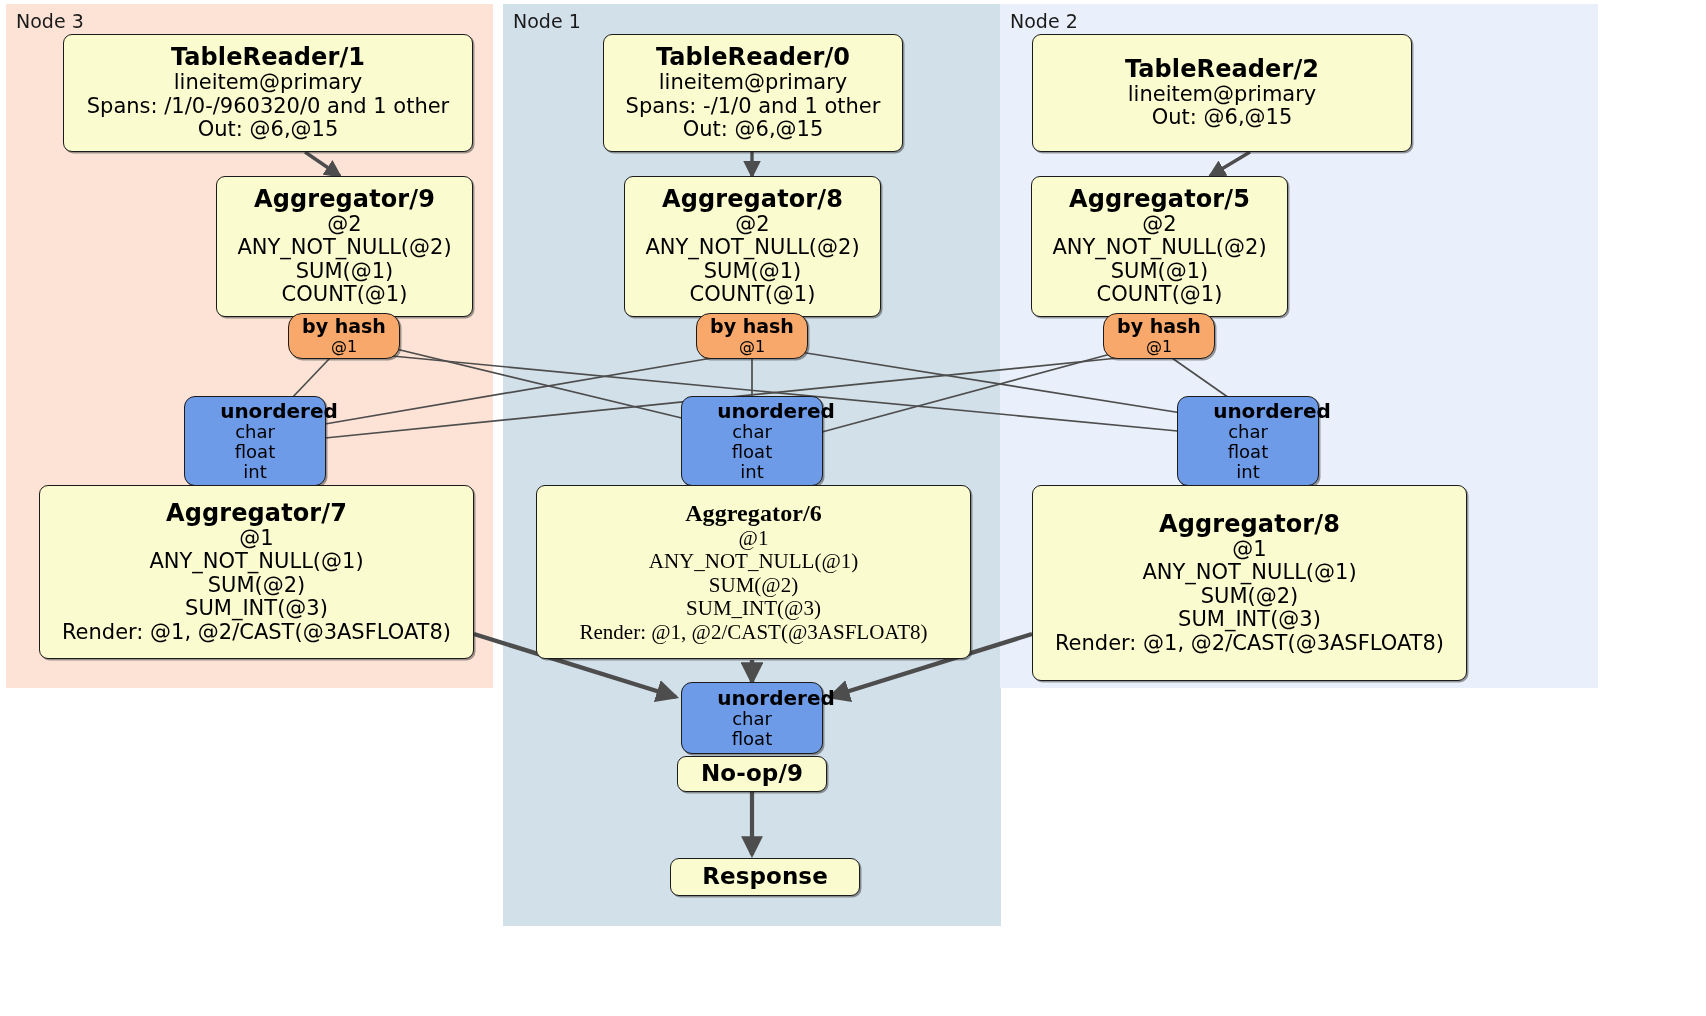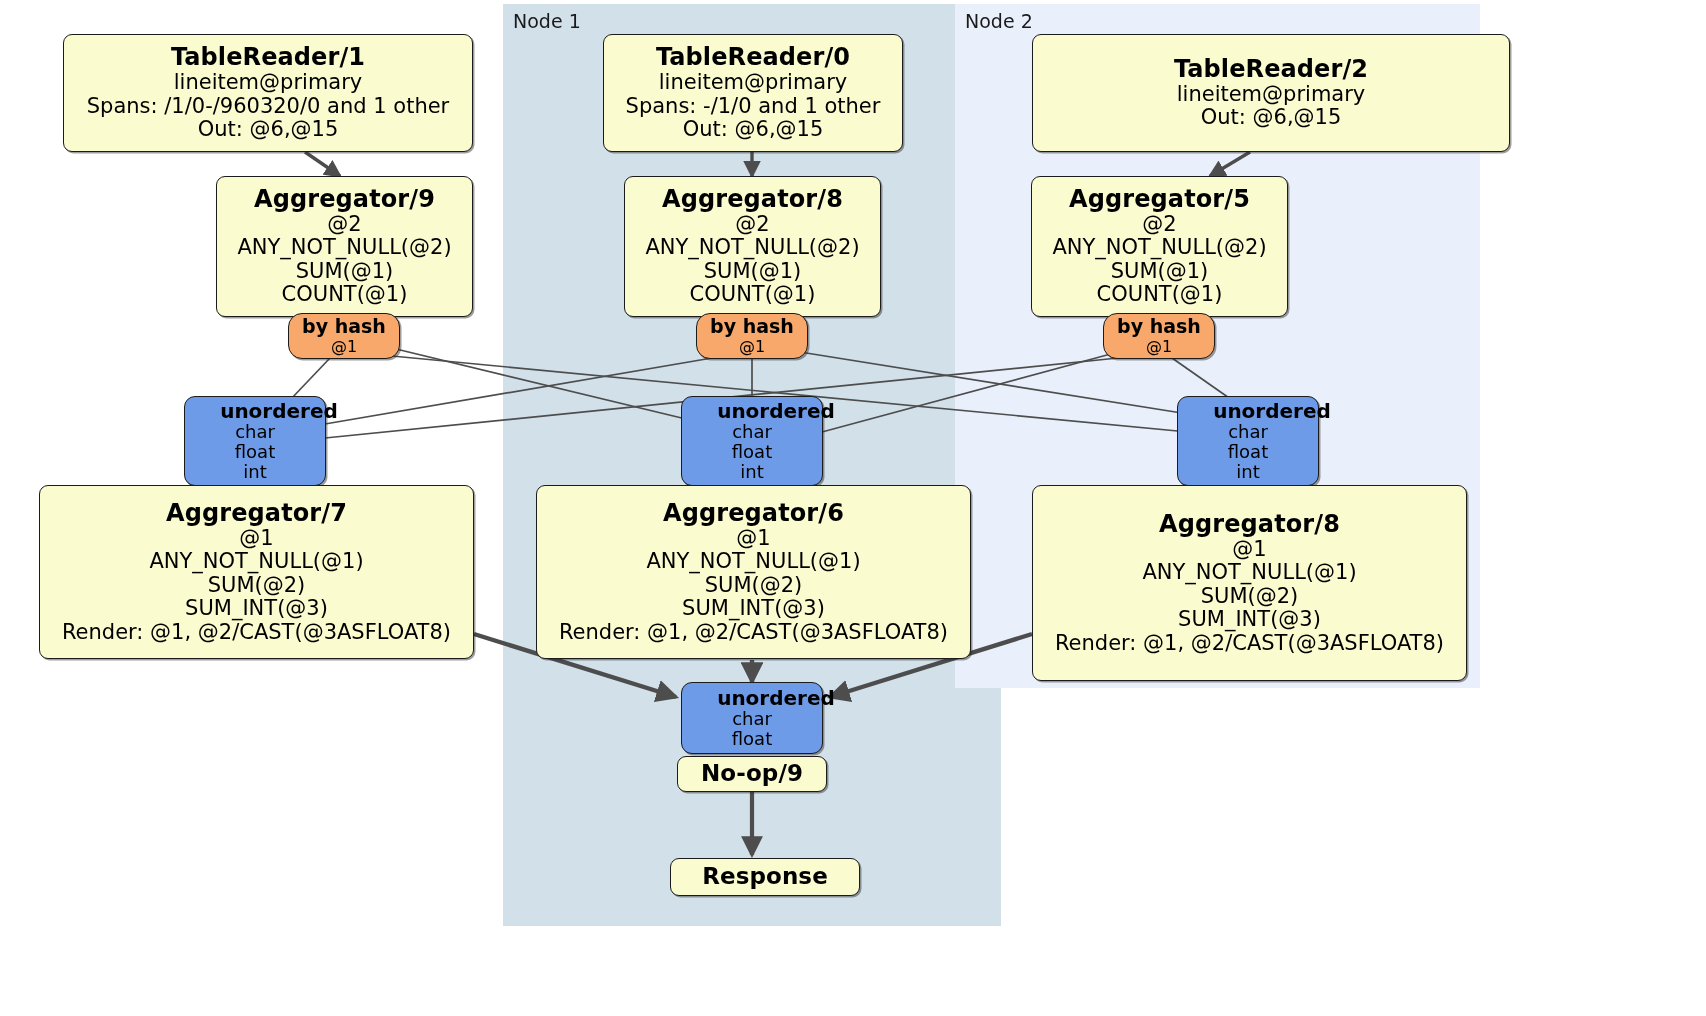--- a/index.html
+++ b/index.html
@@ -11,21 +11,21 @@
   #stage{position:absolute;left:0;top:0;width:1706px;height:1016px;}
 
   
   .panel{position:absolute;box-sizing:border-box;}
   .panel-label{
     position:absolute;left:10px;top:6px;font-size:19px;color:#1a1a1a;
     font-family:"DejaVu Sans","Liberation Sans",sans-serif;
   }
   .panel.n3{left:6px;  top:4px;  width:487px; height:684px; background:#fce3d6;}
   .panel.n1{left:503px;top:4px;  width:498px; height:922px; background:#d2e0ea;}
-  .panel.n2{left:955px;top:4px; width:525px; height:684px; background:#eaf0fb;}
+  .panel.n2{left:1000px;top:4px; width:598px; height:684px; background:#eaf0fb;}
 
   
   .box{
     position:absolute;box-sizing:border-box;
     display:flex;flex-direction:column;align-items:center;justify-content:center;
     text-align:center;line-height:1.12;
   }
   .proc{
     background:#fbfbd0;border:1.6px solid #1b1b1b;border-radius:9px;
     box-shadow:1.5px 1.5px 0 rgba(40,40,40,.45);
@@ -50,20 +50,23 @@
   .small .title{font-size:23px;}
 
   svg.wires{position:absolute;left:0;top:0;width:1706px;height:1016px;
             pointer-events:none;overflow:visible;}
 </style>
 </head>
 <body>
 
 <div id="stage">
 
+  <div class="panel n3">
+    <div class="panel-label">Node 3</div>
+  </div>
   <div class="panel n1">
     <div class="panel-label">Node 1</div>
   </div>
   <div class="panel n2">
     <div class="panel-label">Node 2</div>
   </div>
 
   <svg class="wires">
     <defs>
       <marker id="ah" viewBox="0 0 10 10" refX="8.6" refY="5" markerWidth="5.2" markerHeight="5.2" orient="auto-start-reverse">
@@ -113,21 +116,21 @@
     <div class="ln">Out: @6,@15</div>
   </div>
 
   <div class="box proc" style="left:603px;top:34px;width:300px;height:118px;">
     <div class="title">TableReader/0</div>
     <div class="ln">lineitem@primary</div>
     <div class="ln">Spans: -/1/0 and 1 other</div>
     <div class="ln">Out: @6,@15</div>
   </div>
 
-  <div class="box proc" style="left:1032px;top:34px;width:478px;height:118px;">
+  <div class="box proc" style="left:1032px;top:34px;width:380px;height:118px;">
     <div class="title">TableReader/2</div>
     <div class="ln">lineitem@primary</div>
     <div class="ln">Out: @6,@15</div>
   </div>
 
   <div class="box proc" style="left:216px;top:176px;width:257px;height:141px;">
     <div class="title">Aggregator/9</div>
     <div class="ln">@2</div>
     <div class="ln">ANY_NOT_NULL(@2)</div>
     <div class="ln">SUM(@1)</div>
@@ -186,21 +189,21 @@
 
   <div class="box proc" style="left:39px;top:485px;width:435px;height:174px;">
     <div class="title">Aggregator/7</div>
     <div class="ln">@1</div>
     <div class="ln">ANY_NOT_NULL(@1)</div>
     <div class="ln">SUM(@2)</div>
     <div class="ln">SUM_INT(@3)</div>
     <div class="ln">Render: @1, @2/CAST(@3ASFLOAT8)</div>
   </div>
 
-  <div class="box proc" style="left:536px;top:485px;width:435px;height:174px;">
+  <div class="box proc" style="left:536px;top:485px;width:435px;height:174px;font-family:Liberation Serif, serif;">
     <div class="title">Aggregator/6</div>
     <div class="ln">@1</div>
     <div class="ln">ANY_NOT_NULL(@1)</div>
     <div class="ln">SUM(@2)</div>
     <div class="ln">SUM_INT(@3)</div>
     <div class="ln">Render: @1, @2/CAST(@3ASFLOAT8)</div>
   </div>
 
   <div class="box proc" style="left:1032px;top:485px;width:435px;height:196px;">
     <div class="title">Aggregator/8</div>

